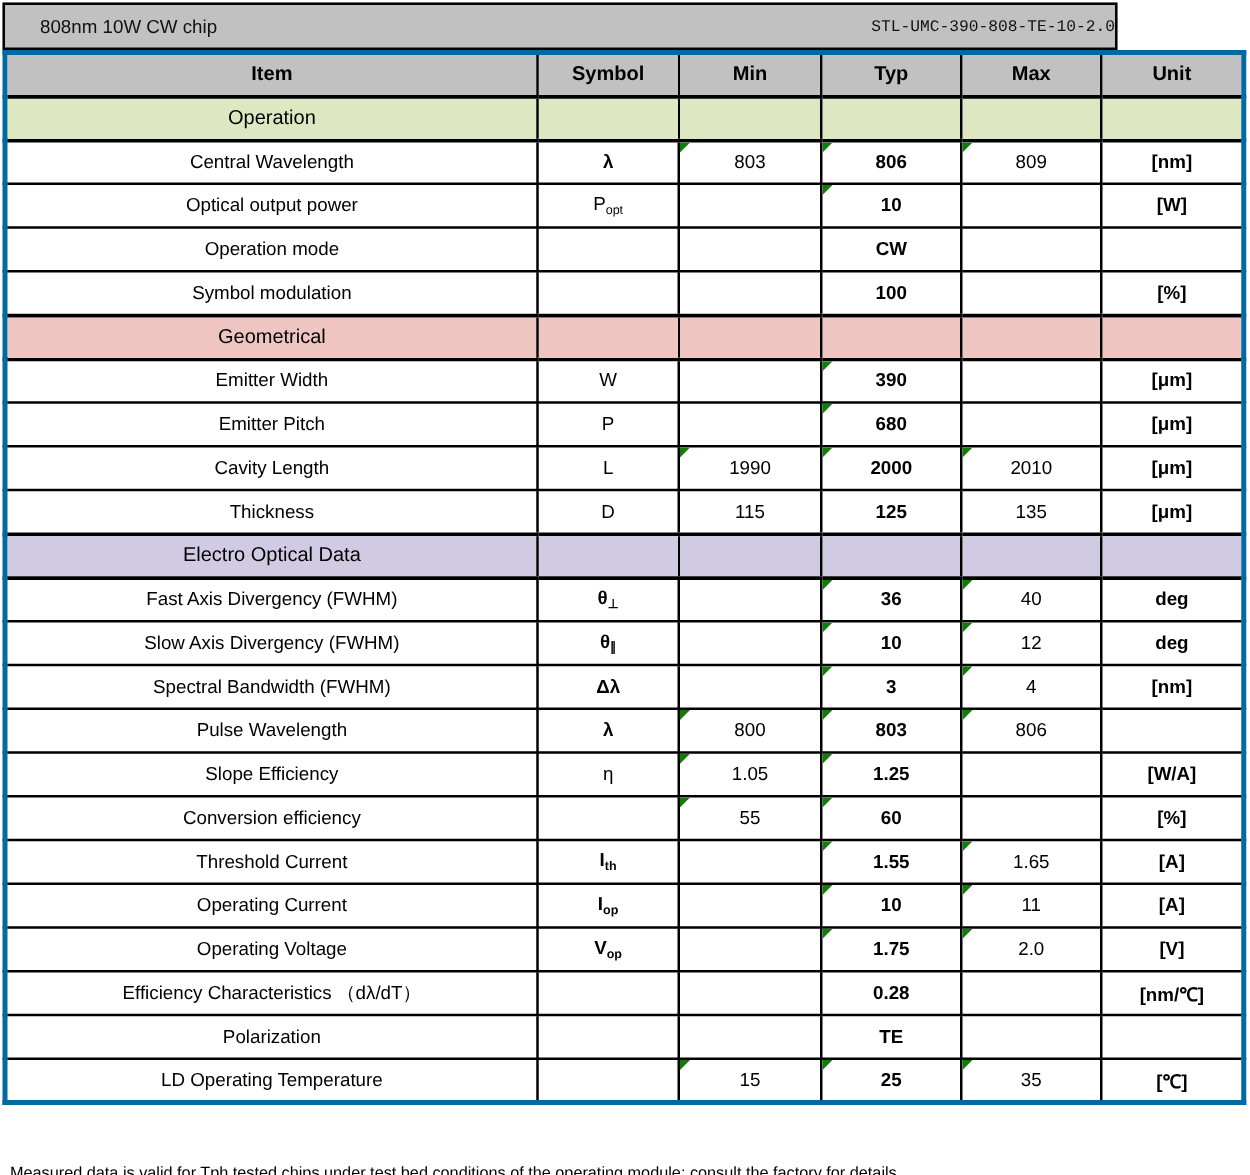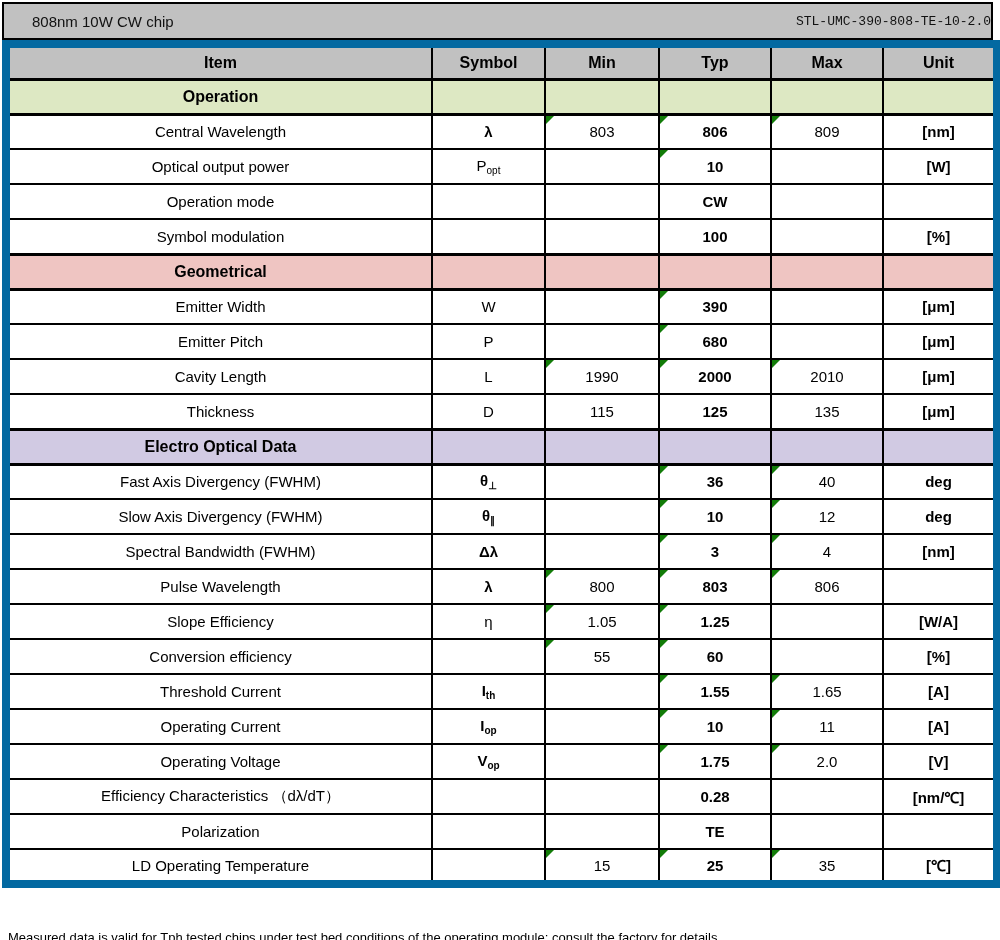--- a/index.html
+++ b/index.html
@@ -6,37 +6,37 @@
   .page{
     position:relative;
     width:1000px;height:940px;
     background:#ffffff;
     font-family:"Liberation Sans",sans-serif;
     overflow:hidden;
   }
   .sheet{position:absolute;left:2px;top:2px;width:991px;}
   .titlebar{
     box-sizing:border-box;
-    height:38px;width:991px;
+    height:38px;width:892px;
     background:#c1c1c1;
     border:2px solid #000;
     position:relative;
     display:flex;align-items:center;
   }
   .chip-label{margin-left:28px;font-size:15px;color:#111;}
   .part-number{
     position:absolute;left:0;right:0;text-align:right;
     font-family:"Liberation Mono","DejaVu Sans Mono",monospace;
     font-size:13px;color:#111;letter-spacing:0px;margin-left:44px;
   }
   table.spec{
     border-collapse:collapse;
     table-layout:fixed;
     width:991px;
-    border:8px solid #0369a1;
+    border:4px solid #0369a1;
   }
   table.spec td, table.spec th{
     box-sizing:border-box;
     border:2px solid #000;
     height:35px;
     padding:0;
     position:relative;
     font-size:15px;
     color:#000;
     text-align:center;
@@ -44,21 +44,21 @@
     white-space:nowrap;
   }
   tr.header-row th{
     background:#c1c1c1;
     font-size:16px;
     font-weight:bold;
   }
   th.col-item, td.cell-item{text-align:left;padding-left:7px;font-size:16px;}
   tr.section-row td{
     border-top-width:3px;border-bottom-width:3px;
-    font-weight:bold;font-size:16px;
+    font-weight:normal;font-size:16px;
   }
   td.cell-typ{font-weight:bold;}
   td.cell-unit{font-weight:bold;}
   .sym-bold{font-weight:bold;}
   td sub{font-size:10px;vertical-align:-3px;}
   .flag-tri{
     position:absolute;top:0;left:0;
     width:0;height:0;
     border-top:8px solid #127c08;
     border-right:8px solid transparent;

